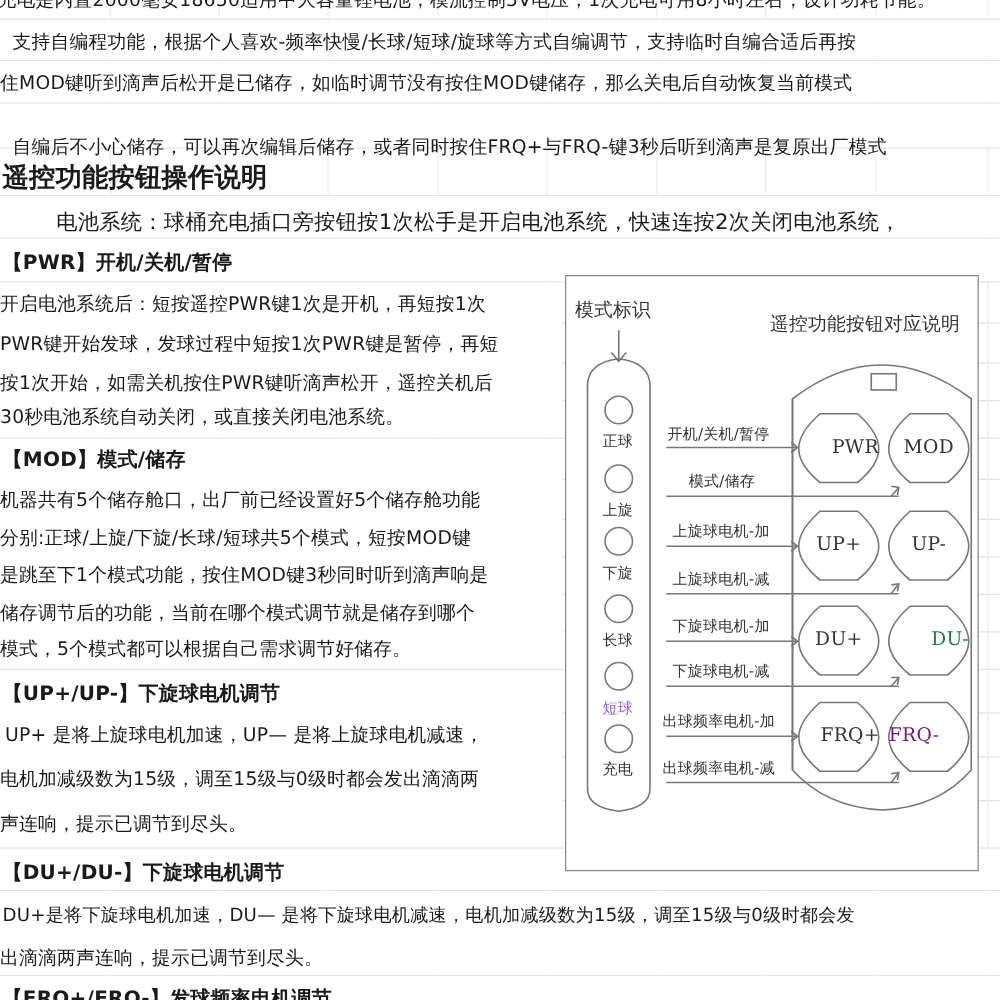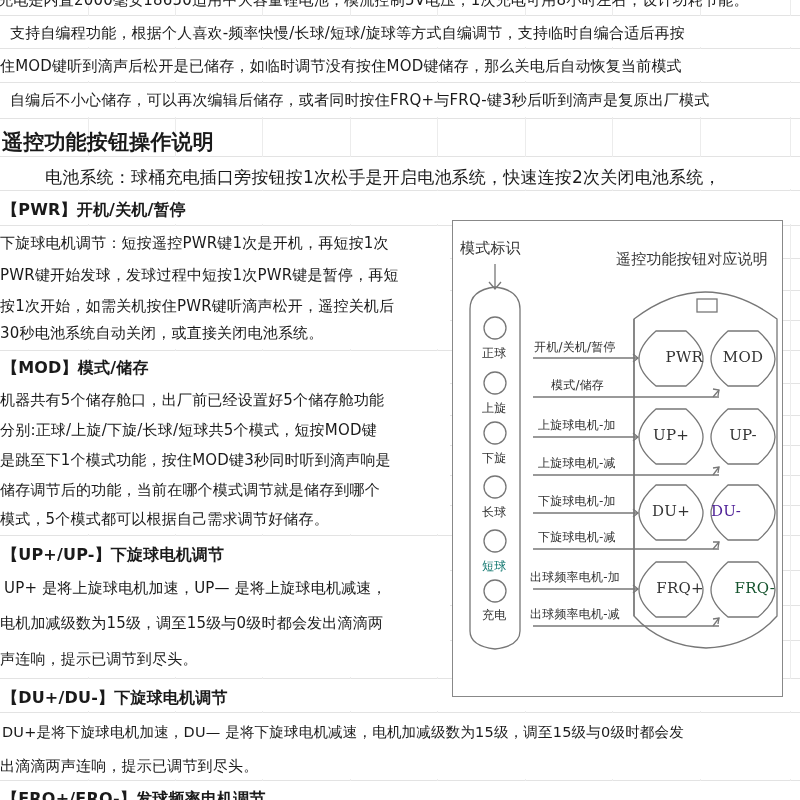--- a/index.html
+++ b/index.html
@@ -65,28 +65,28 @@
 <div class="cover" style="left:0;top:351px;width:450px;height:183px"></div>
 <div class="cover" style="left:0;top:536px;width:450px;height:141px"></div>
 <div class="cover" style="left:0;top:679px;width:800px;height:32px"></div>
 <div class="cover" style="left:0;top:713px;width:800px;height:66px"></div>
 <div class="cover" style="left:0;top:781px;width:800px;height:19px"></div>
 
 <main>
   <div class="line sans" style="left:-2px;top:-9px;font-size:15px">充电是内置2000毫安18650适用中大容量锂电池，模流控制5V电压，1次充电可用8小时左右，设计功耗节能。</div>
   <div class="line sans" style="left:10px;top:24px">支持自编程功能，根据个人喜欢-频率快慢/长球/短球/旋球等方式自编调节，支持临时自编合适后再按</div>
   <div class="line sans" style="left:0px;top:57px">住MOD键听到滴声后松开是已储存，如临时调节没有按住MOD键储存，那么关电后自动恢复当前模式</div>
-  <div class="line sans" style="left:10px;top:91px">自编后不小心储存，可以再次编辑后储存，或者同时按住FRQ+与FRQ-键3秒后听到滴声是复原出厂模式</div>
+  <div class="line sans" style="left:10px;top:108px">自编后不小心储存，可以再次编辑后储存，或者同时按住FRQ+与FRQ-键3秒后听到滴声是复原出厂模式</div>
 
   <div class="line title" style="left:2px;top:128px">遥控功能按钮操作说明</div>
   <div class="line bold" style="left:33px;top:166px">电池系统：球桶充电插口旁按钮按1次松手是开启电池系统，快速连按2次关闭电池系统，</div>
 
   <section>
     <div class="line head" style="left:2px;top:200px">【PWR】开机/关机/暂停</div>
-    <div class="line sans" style="left:0;top:234px">下旋球电机调节：短按遥控PWR键1次是开机，再短按1次</div>
+    <div class="line sans" style="left:0;top:234px">开启电池系统后：短按遥控PWR键1次是开机，再短按1次</div>
     <div class="line sans" style="left:0;top:266px">PWR键开始发球，发球过程中短按1次PWR键是暂停，再短</div>
     <div class="line sans" style="left:0;top:297px">按1次开始，如需关机按住PWR键听滴声松开，遥控关机后</div>
     <div class="line sans" style="left:0;top:324px">30秒电池系统自动关闭，或直接关闭电池系统。</div>
   </section>
 
   <section>
     <div class="line head" style="left:2px;top:358px">【MOD】模式/储存</div>
     <div class="line sans" style="left:0;top:391px">机器共有5个储存舱口，出厂前已经设置好5个储存舱功能</div>
     <div class="line sans" style="left:0;top:421px">分别:正球/上旋/下旋/长球/短球共5个模式，短按MOD键</div>
     <div class="line sans" style="left:0;top:451px">是跳至下1个模式功能，按住MOD键3秒同时听到滴声响是</div>
@@ -167,38 +167,38 @@
   </svg>
 
   <div class="line sans" style="position:absolute;left:7px;top:18px;font-size:15px;color:#333">模式标识</div>
   <div class="line sans" style="position:absolute;left:163px;top:29px;font-size:15px;color:#333">遥控功能按钮对应说明</div>
 
   <div>
     <div class="line sans" style="position:absolute;left:29px;top:124px;font-size:12px;color:#333">正球</div>
     <div class="line sans" style="position:absolute;left:29px;top:179px;font-size:12px;color:#333">上旋</div>
     <div class="line sans" style="position:absolute;left:29px;top:229px;font-size:12px;color:#333">下旋</div>
     <div class="line sans" style="position:absolute;left:29px;top:283px;font-size:12px;color:#333">长球</div>
-    <div class="line sans" style="position:absolute;left:29px;top:337px;font-size:12px;color:#0f766e">短球</div>
+    <div class="line sans" style="position:absolute;left:29px;top:337px;font-size:12px;color:#8b5cf6">短球</div>
     <div class="line sans" style="position:absolute;left:29px;top:386px;font-size:12px;color:#333">充电</div>
   </div>
 
   <div>
     <div class="line sans" style="position:absolute;left:81px;top:118px;font-size:12px;color:#333">开机/关机/暂停</div>
     <div class="line sans" style="position:absolute;left:98px;top:156px;font-size:12px;color:#333">模式/储存</div>
     <div class="line sans" style="position:absolute;left:85px;top:196px;font-size:12px;color:#333">上旋球电机-加</div>
     <div class="line sans" style="position:absolute;left:85px;top:234px;font-size:12px;color:#333">上旋球电机-减</div>
     <div class="line sans" style="position:absolute;left:85px;top:272px;font-size:12px;color:#333">下旋球电机-加</div>
     <div class="line sans" style="position:absolute;left:85px;top:308px;font-size:12px;color:#333">下旋球电机-减</div>
     <div class="line sans" style="position:absolute;left:77px;top:348px;font-size:12px;color:#333">出球频率电机-加</div>
     <div class="line sans" style="position:absolute;left:77px;top:385px;font-size:12px;color:#333">出球频率电机-减</div>
   </div>
 
   <div>
     <div class="line" style="position:absolute;left:186px;top:127px;width:64px;text-align:right;font-size:15px;color:#333">PWR</div>
     <div class="line" style="position:absolute;left:258px;top:127px;width:64px;text-align:center;font-size:15px;color:#333">MOD</div>
     <div class="line" style="position:absolute;left:186px;top:205px;width:64px;text-align:center;font-size:15px;color:#333">UP+</div>
     <div class="line" style="position:absolute;left:258px;top:205px;width:64px;text-align:center;font-size:15px;color:#333">UP-</div>
     <div class="line" style="position:absolute;left:186px;top:281px;width:64px;text-align:center;font-size:15px;color:#333">DU+</div>
-    <div class="line" style="position:absolute;left:258px;top:281px;width:64px;text-align:left;font-size:15px;color:#4c1d95">DU-</div>
+    <div class="line" style="position:absolute;left:258px;top:281px;width:64px;text-align:right;font-size:15px;color:#15803d">DU-</div>
     <div class="line" style="position:absolute;left:186px;top:358px;width:82px;text-align:center;font-size:15px;color:#333">FRQ+</div>
-    <div class="line" style="position:absolute;left:258px;top:358px;width:64px;text-align:right;font-size:15px;color:#14532d">FRQ-</div>
+    <div class="line" style="position:absolute;left:258px;top:358px;width:64px;text-align:left;font-size:15px;color:#701a75">FRQ-</div>
   </div>
 </div>
 
 </body></html>

